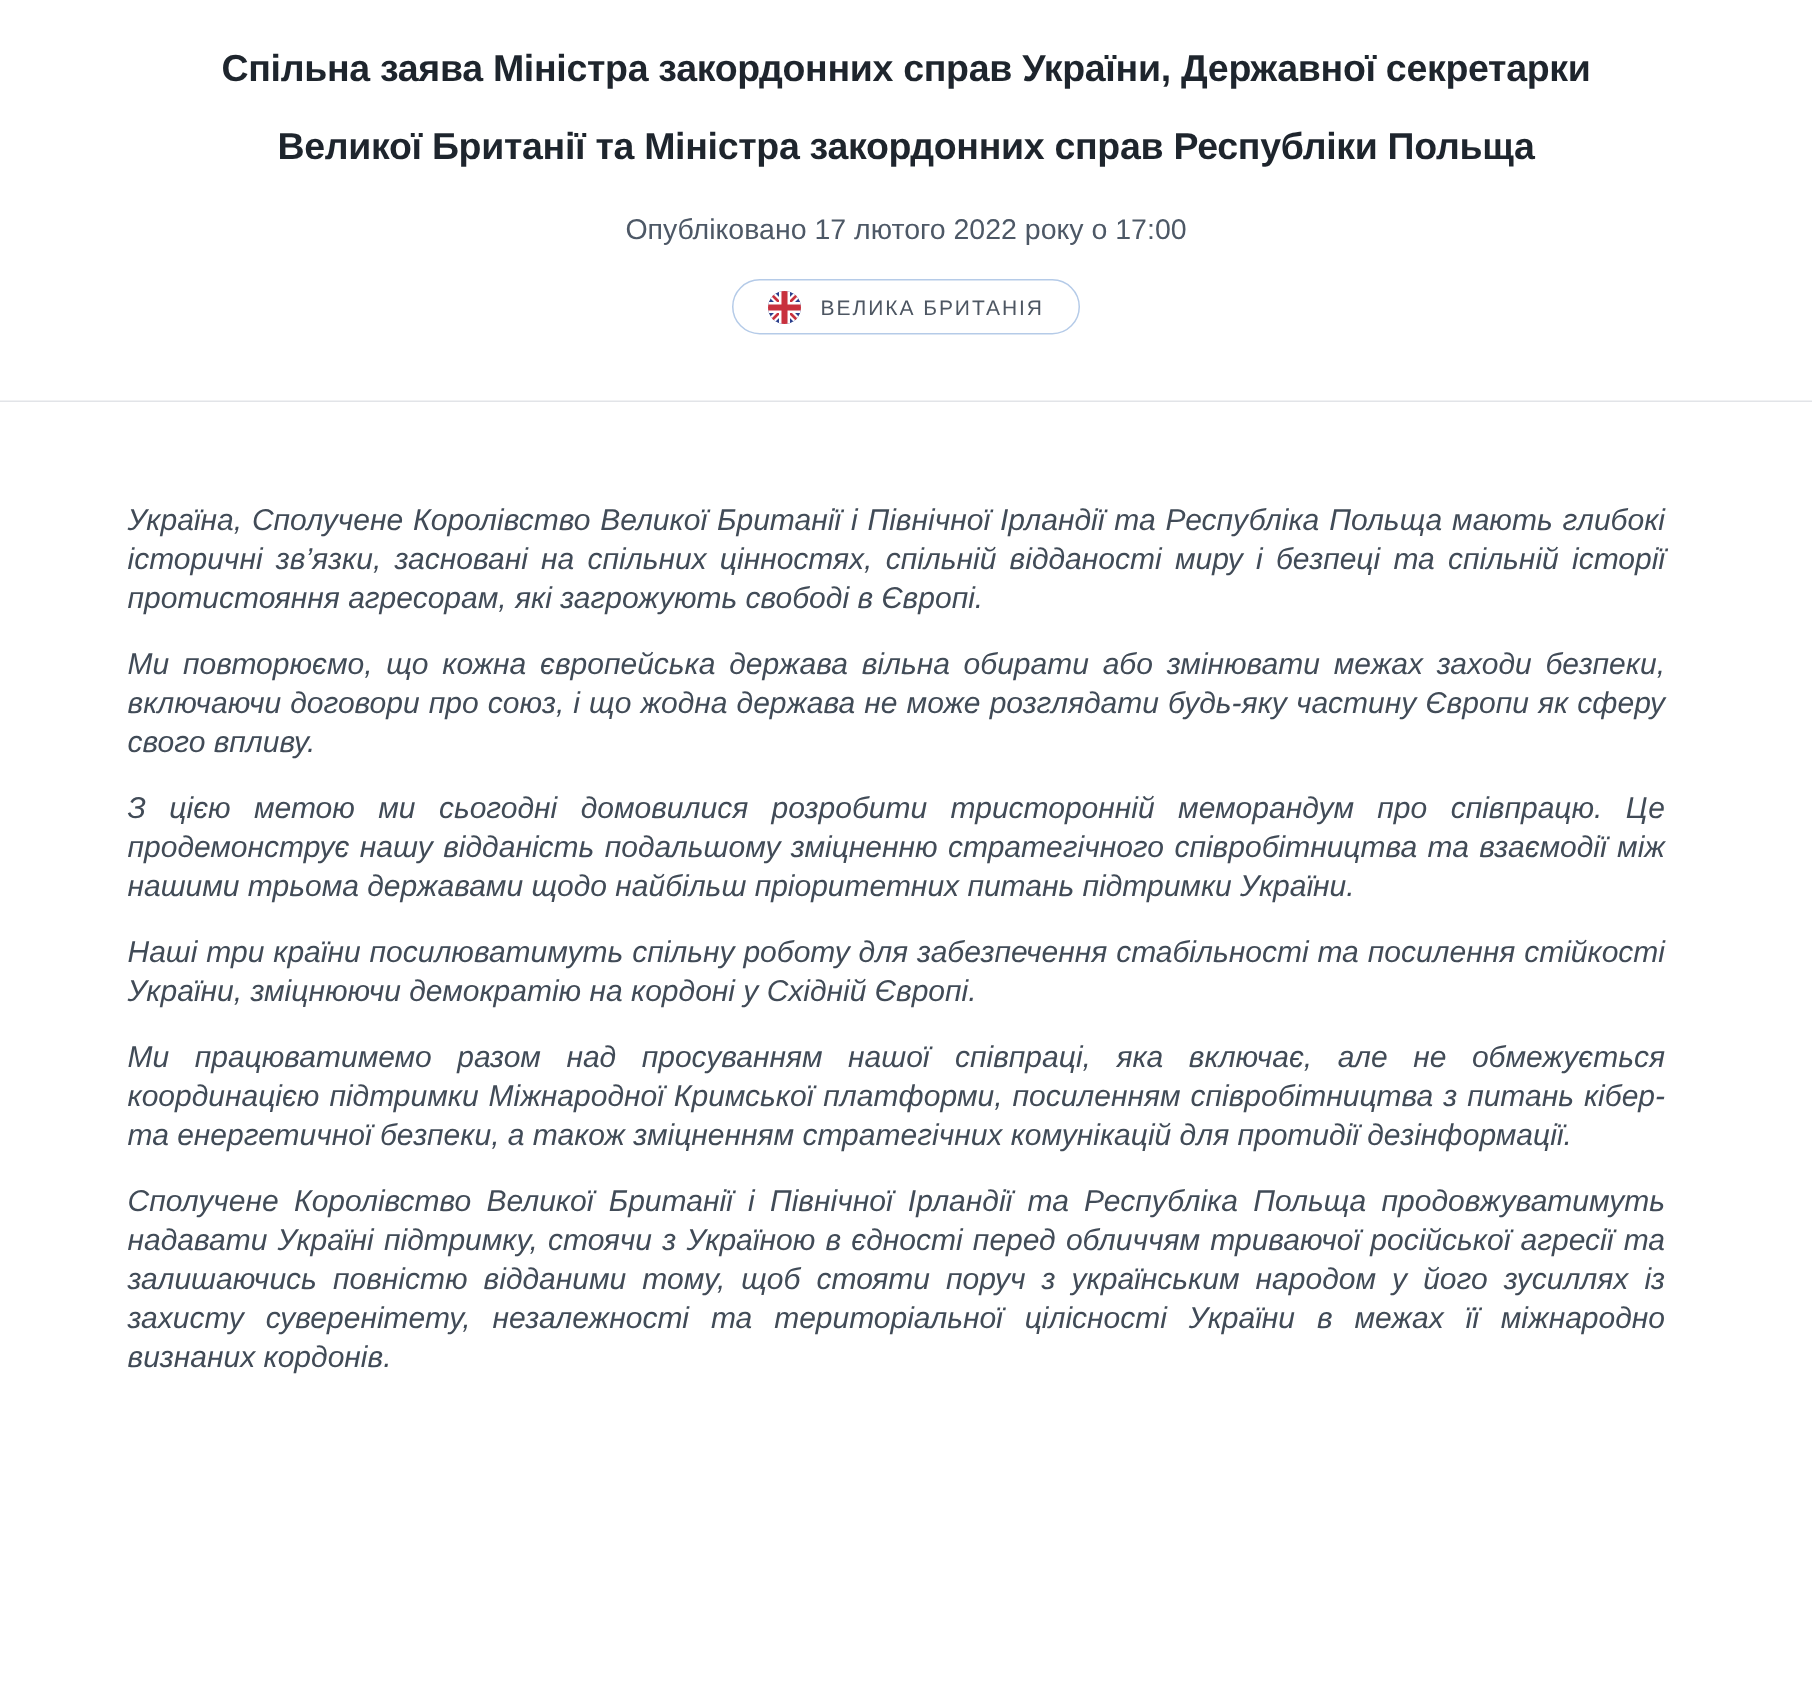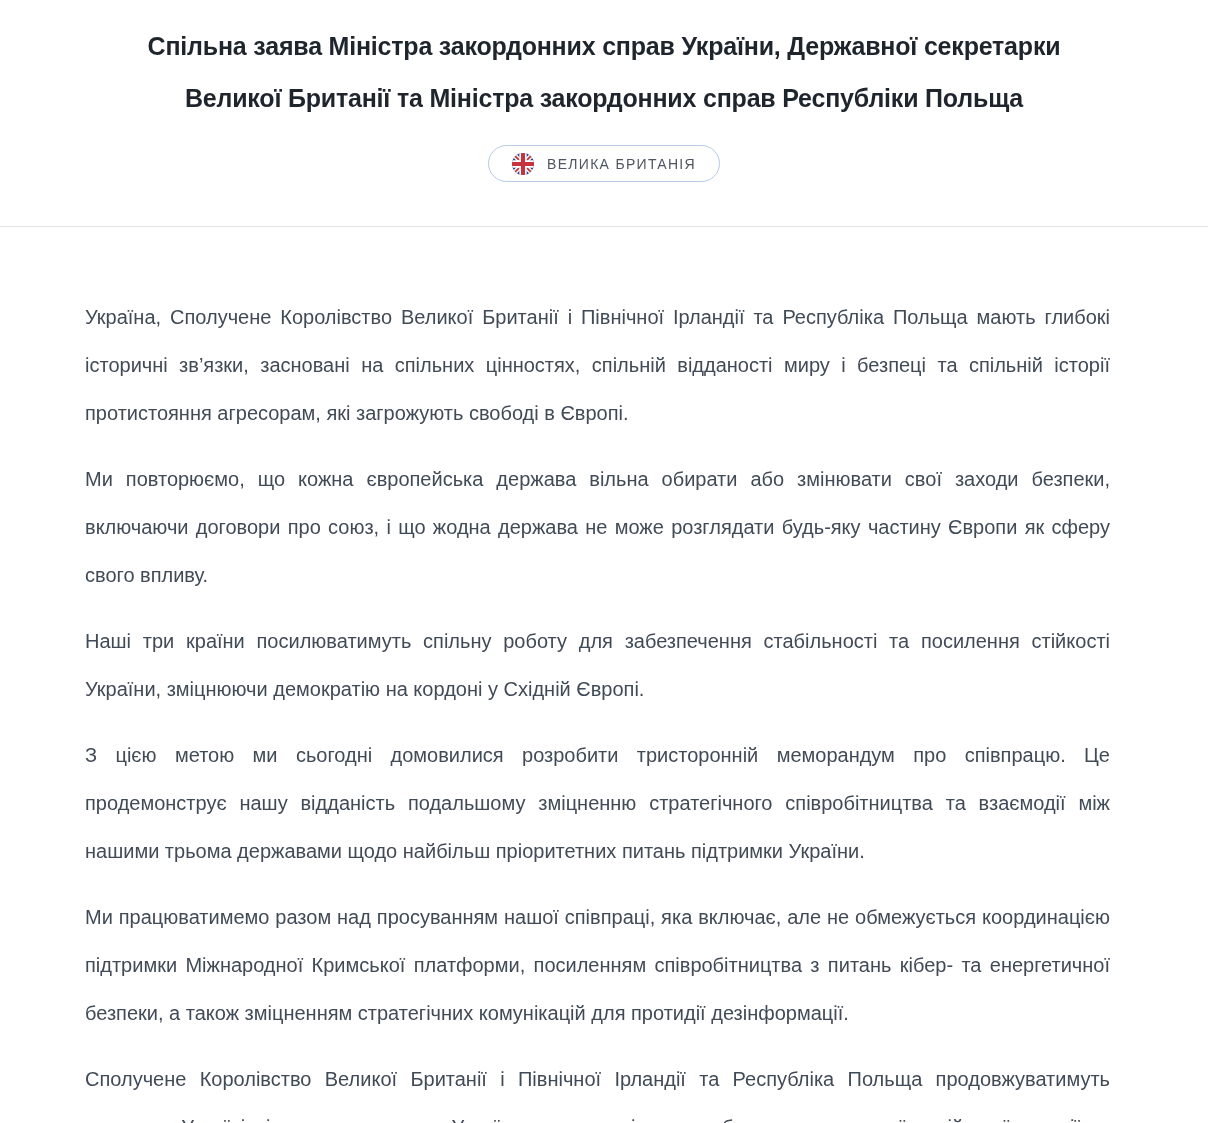--- a/index.html
+++ b/index.html
@@ -64,31 +64,33 @@
     border: none;
     border-top: 1px solid #e2e4e8;
     margin: 44px 0 0 0;
   }
   .article-body {
     padding: 66px 98px 0 85px;
   }
   .article-body p {
     margin: 0 0 18px 0;
     font-size: 20px;
-    line-height: 48px;
+    line-height: 26px;
     color: #414b57;
     text-align: justify;
+    font-style: italic;
   }
 </style>
 </head>
 <body>
 
 <header class="page-header">
   <h1 class="page-title">Спільна заява Міністра закордонних справ України, Державної секретарки Великої Британії та Міністра закордонних справ Республіки Польща</h1>
 
+  <div class="published-date">Опубліковано 17 лютого 2022 року о 17:00</div>
 
   <div class="tags-row">
 
     <button class="tag-pill">
       <span class="flag-icon">
         <svg viewBox="0 0 60 60" width="22" height="22" aria-hidden="true">
           <defs>
             <clipPath id="ukClip">
                 <circle cx="30" cy="30" r="30"></circle>
               </clipPath>
@@ -106,18 +108,18 @@
     </button>
 
 
   </div>
 </header>
 
 <hr class="section-divider">
 
 <main class="article-body">
   <p>Україна, Сполучене Королівство Великої Британії і Північної Ірландії та Республіка Польща мають глибокі історичні зв’язки, засновані на спільних цінностях, спільній відданості миру і безпеці та спільній історії протистояння агресорам, які загрожують свободі в Європі.</p>
-  <p>Ми повторюємо, що кожна європейська держава вільна обирати або змінювати свої заходи безпеки, включаючи договори про союз, і що жодна держава не може розглядати будь-яку частину Європи як сферу свого впливу.</p>
+  <p>Ми повторюємо, що кожна європейська держава вільна обирати або змінювати межах заходи безпеки, включаючи договори про союз, і що жодна держава не може розглядати будь-яку частину Європи як сферу свого впливу.</p>
+  <p>З цією метою ми сьогодні домовилися розробити тристоронній меморандум про співпрацю. Це продемонструє нашу відданість подальшому зміцненню стратегічного співробітництва та взаємодії між нашими трьома державами щодо найбільш пріоритетних питань підтримки України.</p>
   <p>Наші три країни посилюватимуть спільну роботу для забезпечення стабільності та посилення стійкості України, зміцнюючи демократію на кордоні у Східній Європі.</p>
-  <p>З цією метою ми сьогодні домовилися розробити тристоронній меморандум про співпрацю. Це продемонструє нашу відданість подальшому зміцненню стратегічного співробітництва та взаємодії між нашими трьома державами щодо найбільш пріоритетних питань підтримки України.</p>
   <p>Ми працюватимемо разом над просуванням нашої співпраці, яка включає, але не обмежується координацією підтримки Міжнародної Кримської платформи, посиленням співробітництва з питань кібер- та енергетичної безпеки, а також зміцненням стратегічних комунікацій для протидії дезінформації.</p>
   <p>Сполучене Королівство Великої Британії і Північної Ірландії та Республіка Польща продовжуватимуть надавати Україні підтримку, стоячи з Україною в єдності перед обличчям триваючої російської агресії та залишаючись повністю відданими тому, щоб стояти поруч з українським народом у його зусиллях із захисту суверенітету, незалежності та територіальної цілісності України в межах її міжнародно визнаних кордонів.</p>
 </main>
 
 </body></html>

